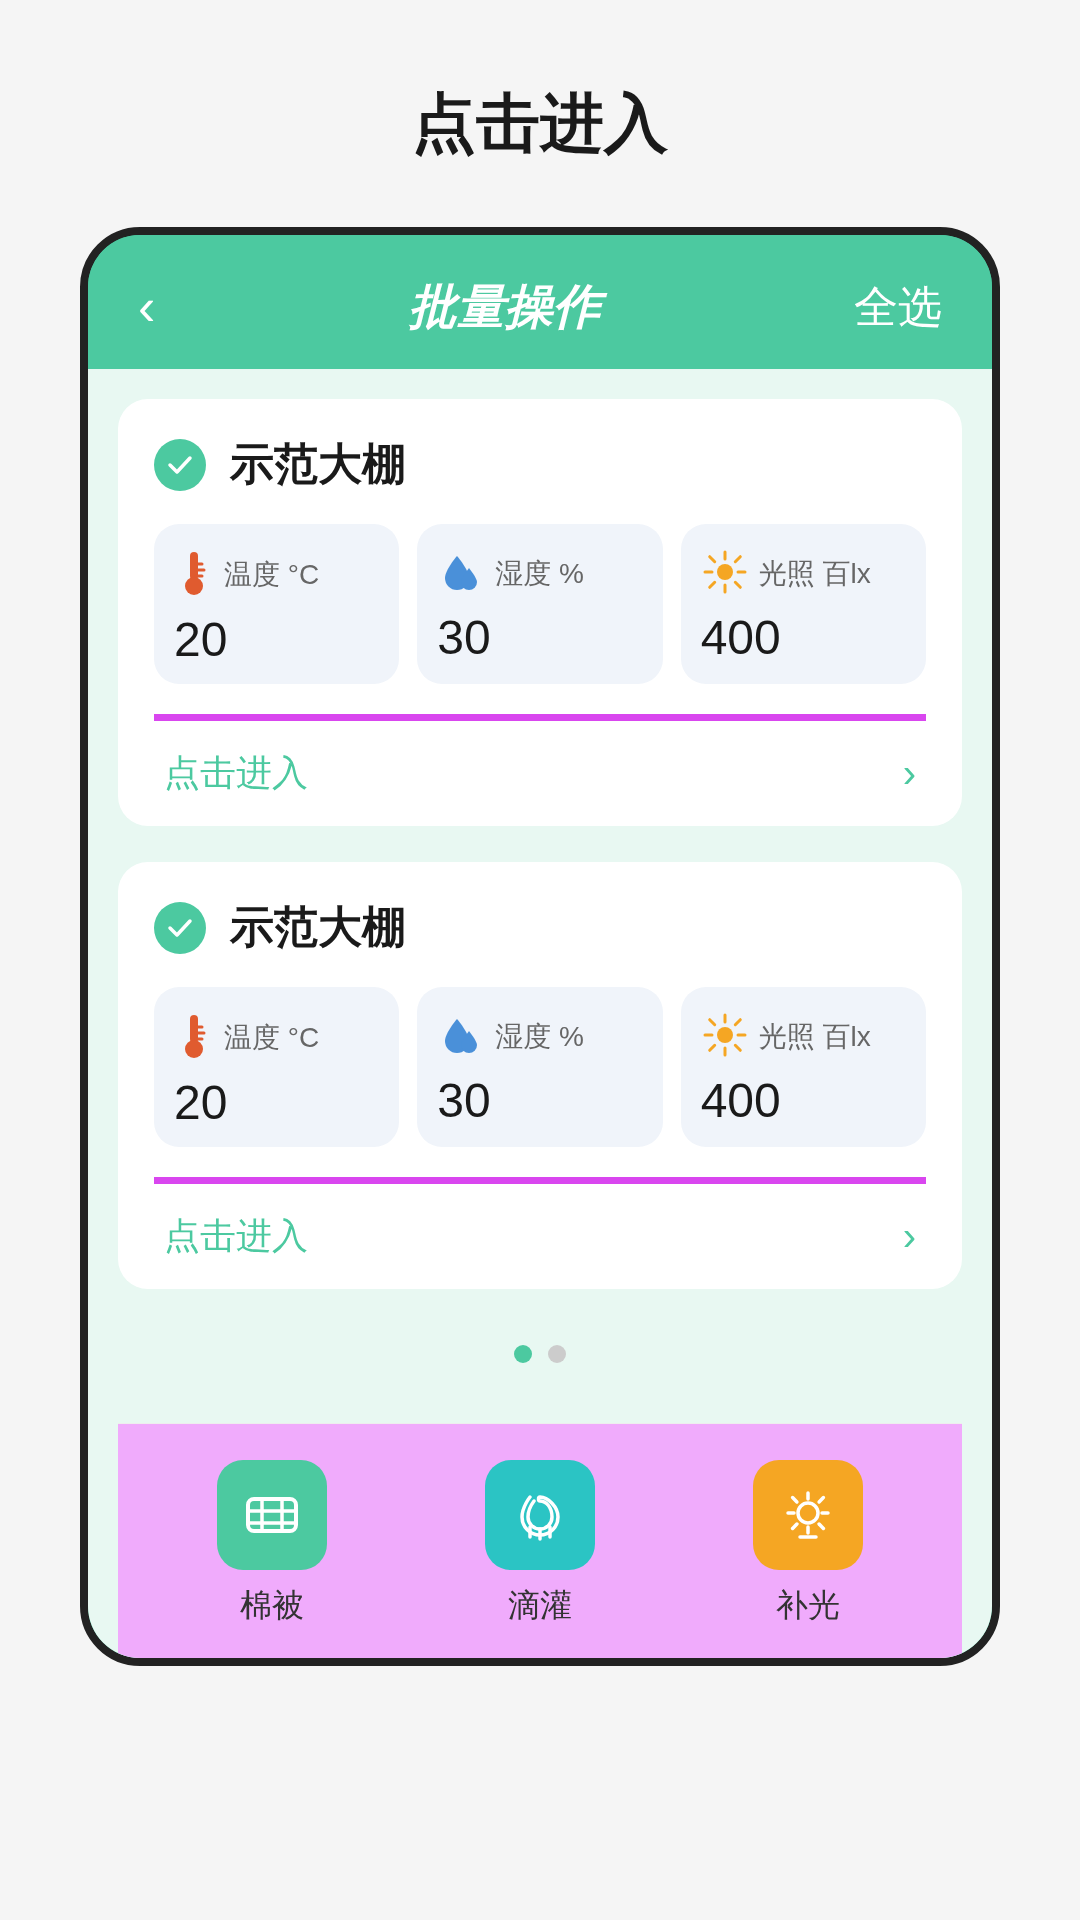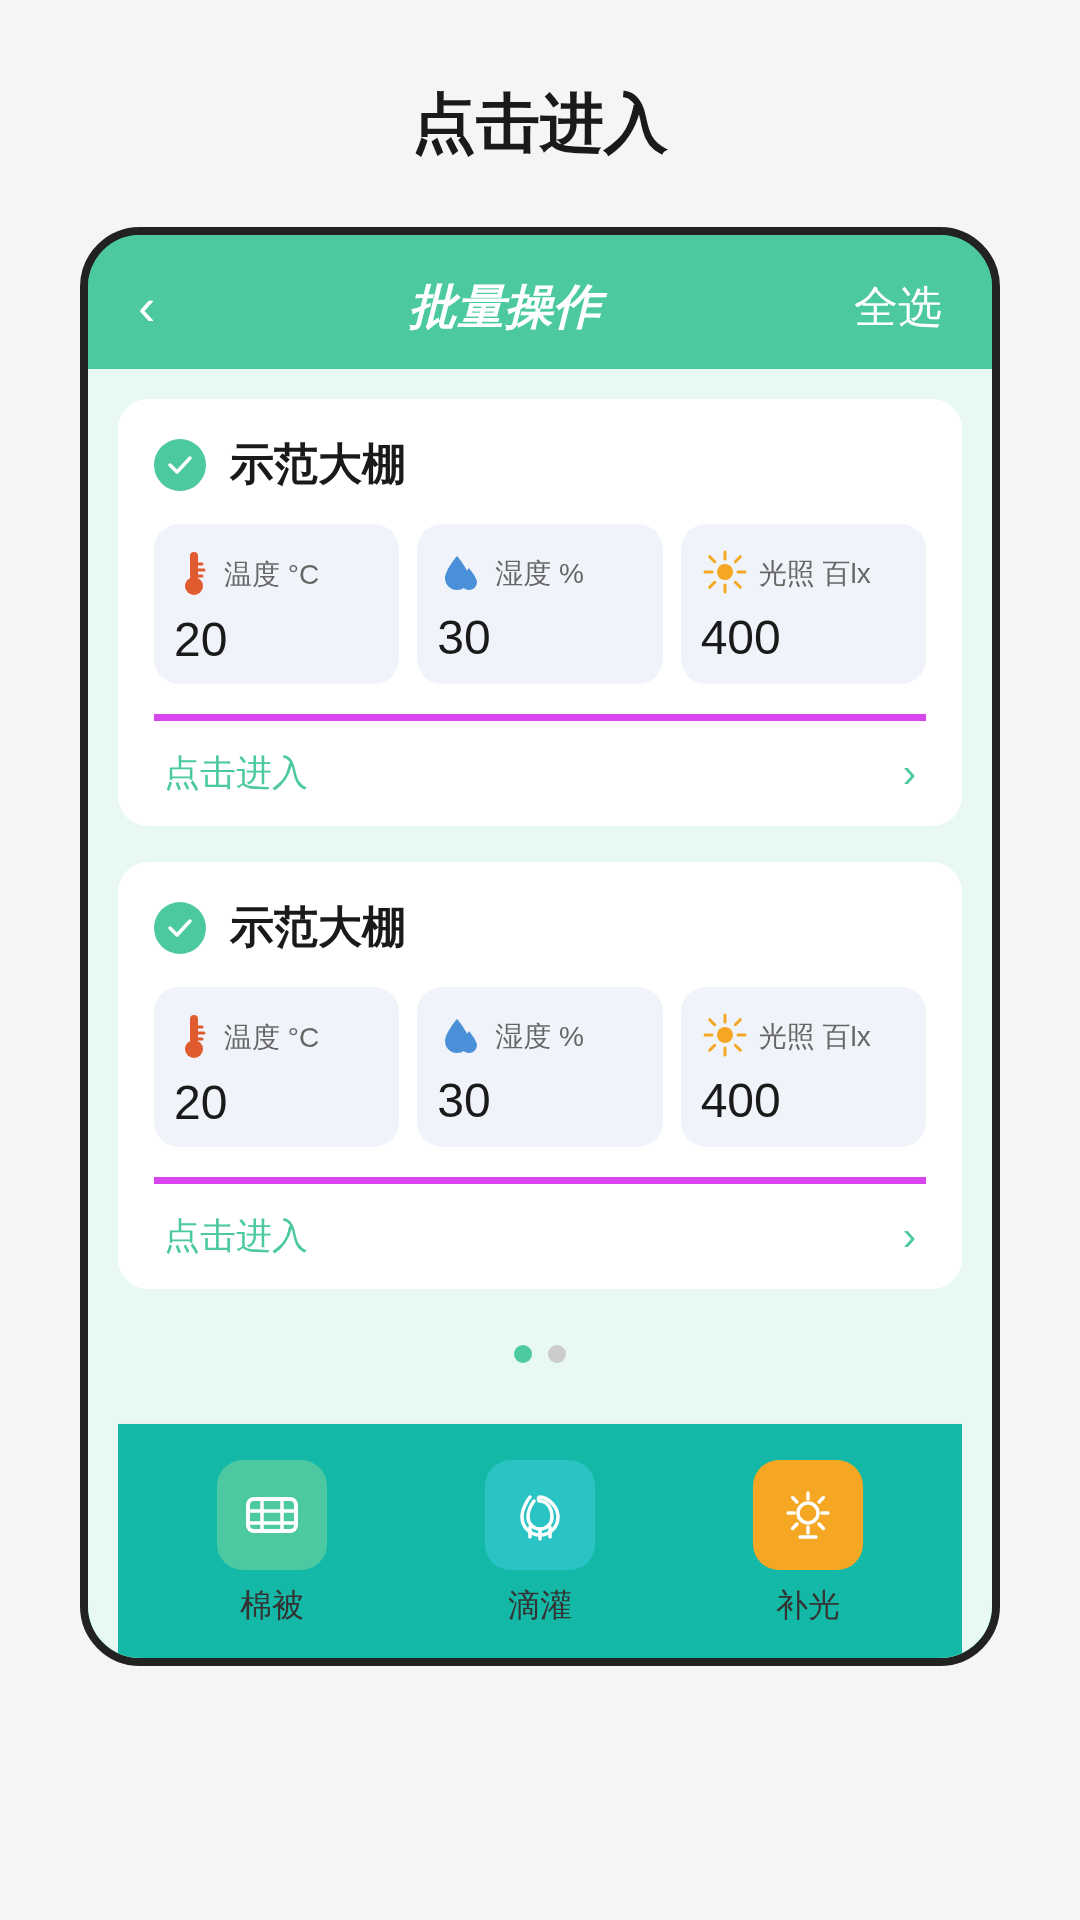--- a/index.html
+++ b/index.html
@@ -153,21 +153,21 @@
       color: #4cc9a0;
     }
 
     .enter-arrow {
       font-size: 40px;
       color: #4cc9a0;
     }
 
     
     .bottom-toolbar {
-      background: #14b8a6;
+      background: #f0abfc;
       display: flex;
       justify-content: space-around;
       align-items: center;
       padding: 36px 20px 30px;
       border-top: 1px solid #eee;
     }
 
     .toolbar-item {
       display: flex;
       flex-direction: column;

